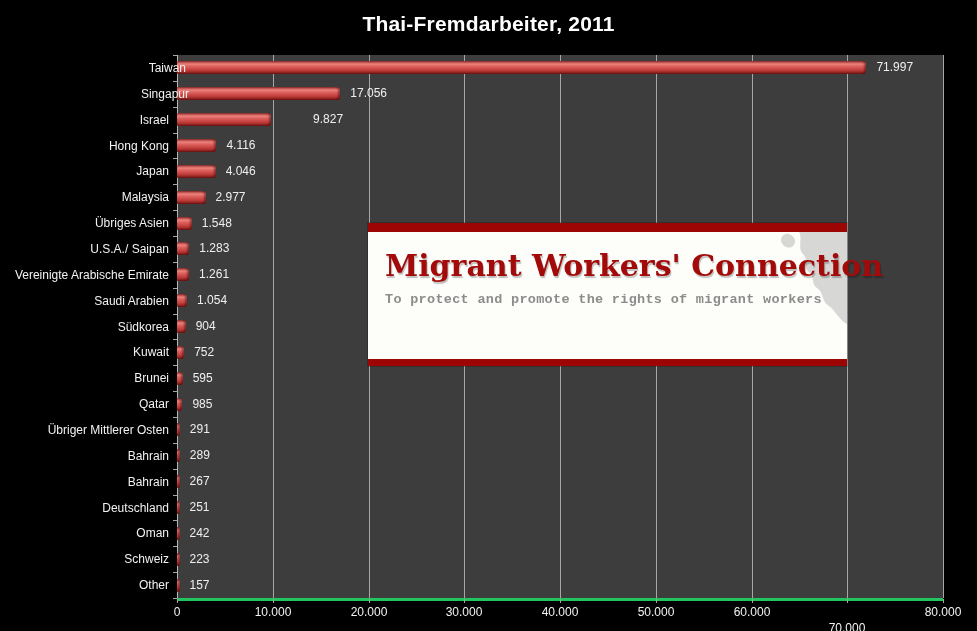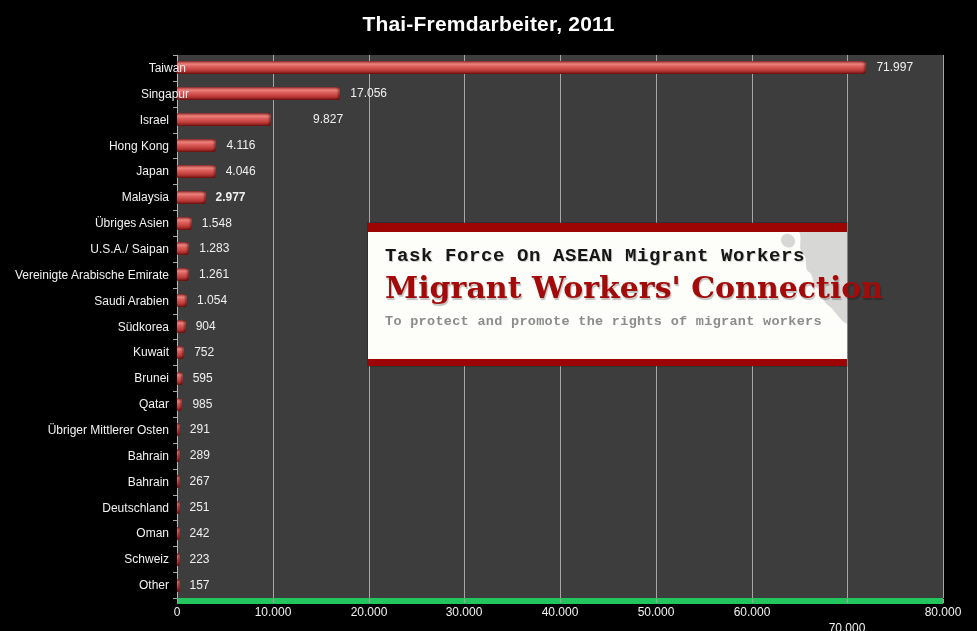--- a/index.html
+++ b/index.html
@@ -9,21 +9,21 @@
     font-family:"Liberation Sans",sans-serif;
     -webkit-font-smoothing:antialiased;
   }
   #chart-root{position:absolute;inset:0;}
   .chart-title{
     position:absolute;top:12px;left:0;width:977px;text-align:center;
     color:#fff;font-size:21px;font-weight:bold;letter-spacing:.2px;
   }
   .plot-area{
     position:absolute;left:177px;top:55px;width:766px;height:543px;
-    background:#3d3d3d;border-bottom:6px solid #22c55e;
+    background:#3d3d3d;border-bottom:3px solid #22c55e;
   }
   .gridline{position:absolute;top:0;width:1px;height:543px;background:#a6a6a6;}
   .gridline.zero{background:#b5b5b5;}
   .bar{
     position:absolute;height:13px;border-radius:1px 3px 3px 1px;
     background:linear-gradient(to bottom,
       #8e2f2d 0%,#c05350 10%,#ec837d 24%,#de625e 40%,
       #d04f4c 56%,#ba3a37 74%,#8f211f 90%,#6b1513 100%);
     box-shadow:inset -2px 0 2px rgba(60,0,0,.45);
   }
@@ -86,21 +86,21 @@
       <div class="bar-value-label" style="left: 699.4px; top: 6.4px;">71.997</div>
       <div class="bar" style="left: 0px; top: 32.3px; width: 163.3px;"></div>
       <div class="bar-value-label" style="left: 173.3px; top: 32.3px;">17.056</div>
       <div class="bar" style="left: 0px; top: 58.1px; width: 94.1px;"></div>
       <div class="bar-value-label" style="left: 104.1px; top: 58.1px; margin-left: 32px;">9.827</div>
       <div class="bar" style="left: 0px; top: 84px; width: 39.4px;"></div>
       <div class="bar-value-label" style="left: 49.4px; top: 84px;">4.116</div>
       <div class="bar" style="left: 0px; top: 109.9px; width: 38.7px;"></div>
       <div class="bar-value-label" style="left: 48.7px; top: 109.9px;">4.046</div>
       <div class="bar" style="left: 0px; top: 135.7px; width: 28.5px;"></div>
-      <div class="bar-value-label" style="left: 38.5px; top: 135.7px; font-weight: bold;">2.977</div>
+      <div class="bar-value-label" style="left: 38.5px; top: 135.7px;">2.977</div>
       <div class="bar" style="left: 0px; top: 161.6px; width: 14.8px;"></div>
       <div class="bar-value-label" style="left: 24.8px; top: 161.6px;">1.548</div>
       <div class="bar" style="left: 0px; top: 187.4px; width: 12.3px;"></div>
       <div class="bar-value-label" style="left: 22.3px; top: 187.4px;">1.283</div>
       <div class="bar" style="left: 0px; top: 213.3px; width: 12.1px;"></div>
       <div class="bar-value-label" style="left: 22.1px; top: 213.3px;">1.261</div>
       <div class="bar" style="left: 0px; top: 239.1px; width: 10.1px;"></div>
       <div class="bar-value-label" style="left: 20.1px; top: 239.1px;">1.054</div>
       <div class="bar" style="left: 0px; top: 265px; width: 8.7px;"></div>
       <div class="bar-value-label" style="left: 18.7px; top: 265px;">904</div>
@@ -191,19 +191,18 @@
 
   <div class="overlay-box">
     <div class="overlay-bar top" style="background: rgb(157, 5, 5);"></div>
     <svg class="overlay-map" width="78" height="118" viewBox="0 0 78 118">
       <path fill="#d7d7d5" d="M30,0 L78,0 L78,92 C70,88 66,78 60,74 C52,69 55,60 48,56
         C42,53 46,44 40,40 C34,36 40,28 34,22 C28,16 34,6 30,0 Z"></path>
       <path fill="#d7d7d5" d="M20,2 C26,4 28,10 24,14 C20,18 12,14 12,8 C12,4 16,1 20,2 Z"></path>
       <path fill="#d7d7d5" d="M44,14 C50,16 52,24 47,27 C41,30 36,24 38,18 C39,15 41,13 44,14 Z"></path>
     </svg>
     <div class="overlay-text">
-      <div class="overlay-line1">Task Force On ASEAN Migrant Workers</div>
       <div class="overlay-line2">Migrant Workers' Connection</div>
       <div class="overlay-line3">To protect and promote the rights of migrant workers</div>
     </div>
     <div class="overlay-bar bottom" style="background: rgb(157, 5, 5);"></div>
   </div>
 </div>
 
 </body></html>

